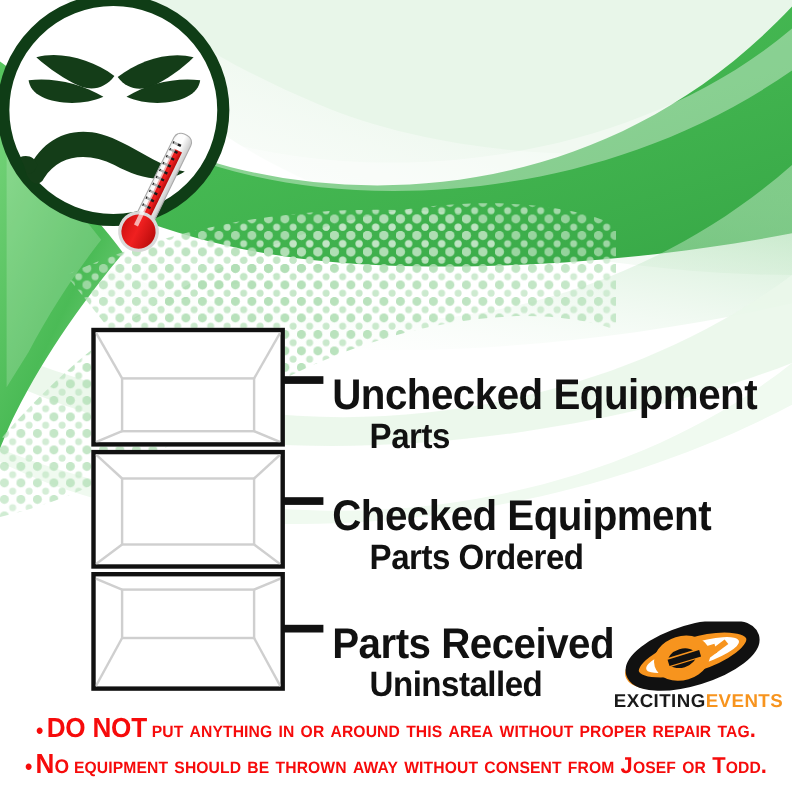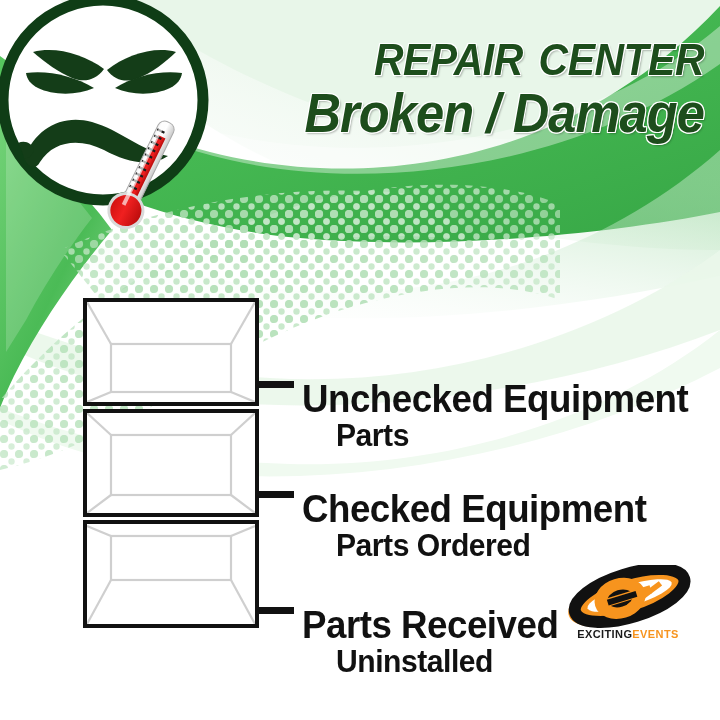--- a/index.html
+++ b/index.html
@@ -75,21 +75,21 @@
     width:176px;height:108px;
     border:4px solid #111111;
     background:#ffffff;
     box-sizing:border-box;
     margin-bottom:3px;
   }
   .bin svg{position:absolute;inset:0;width:100%;height:100%;}
 
   
   .labels{position:absolute;left:258px;top:298px;width:462px;z-index:5;}
-  .label-row{position:absolute;left:0;width:462px;margin-top:39px;}
+  .label-row{position:absolute;left:0;width:462px;}
   .label-row .dash{
     position:absolute;left:0;top:0;
     width:36px;height:7px;background:#111111;
   }
   .label-title{
     margin:0 0 0 44px;
     font-family:"Liberation Sans Narrow","Liberation Sans",sans-serif;
     font-weight:bold;
     font-size:39px;
     line-height:0.92;
@@ -123,21 +123,21 @@
     left:558px;top:565px;
     width:140px;height:86px;
     z-index:6;
   }
   .logo svg{display:block;width:140px;height:64px;}
   .logo-word{
     margin-top:-1px;
     text-align:center;
     font-family:"Liberation Sans Narrow","Liberation Sans",sans-serif;
     font-weight:bold;
-    font-size:11px;
+    font-size:17px;
     letter-spacing:0.4px;
     white-space:nowrap;
   }
   .logo-word .w1{color:#1a1a1a;}
   .logo-word .w2{color:#f7941e;}
 
   
   .footer{
     position:absolute;
     left:0;right:0;bottom:8px;
@@ -302,24 +302,20 @@
         <rect x="143" y="163" width="8" height="2.2"></rect>
         <rect x="143" y="170" width="8" height="2.2"></rect>
         <rect x="143" y="177" width="8" height="2.2"></rect>
         <rect x="143" y="184" width="8" height="2.2"></rect>
         <rect x="143" y="191" width="8" height="2.2"></rect>
       </g>
       <rect x="144" y="120" width="4" height="92" fill="#ffffff" opacity="0.65"></rect>
     </g>
   </svg>
 
-  <div class="title-block">
-    <span class="title-main">Repair Center</span>
-    <span class="title-sub">Broken / Damage</span>
-  </div>
 
   <div class="bins">
 
     <div class="bin">
       <svg viewBox="0 0 168 100" preserveAspectRatio="none">
         <g stroke="#cfcfcf" stroke-width="2.2" fill="none">
           <rect x="24" y="42" width="120" height="48"></rect>
           <line x1="0" y1="0" x2="24" y2="42"></line>
           <line x1="168" y1="0" x2="144" y2="42"></line>
           <line x1="0" y1="100" x2="24" y2="90"></line>
@@ -393,14 +389,24 @@
           <path d="M 62 41 L 104 26 L 106 31 L 64 46 Z" fill="#f7941e"></path>
           <rect x="49" y="28.5" width="30" height="6" fill="#111111"></rect>
         </g>
       </g>
     </svg>
     <div class="logo-word">
       <span class="w1">EXCITING</span><span class="w2">EVENTS</span>
     </div>
   </div>
 
+  <div class="footer">
+    <div class="warn warn-1">
+      <span class="bullet">•</span><span class="lead">DO NOT</span>
+      <span class="rest">put anything in or around this area without proper repair tag.</span>
+    </div>
+    <div class="warn warn-2">
+      <span class="bullet">•</span><span class="lead">No</span>
+      <span class="rest">equipment should be thrown away without consent from Josef or Todd.</span>
+    </div>
+  </div>
 
 </div>
 
 </body></html>

